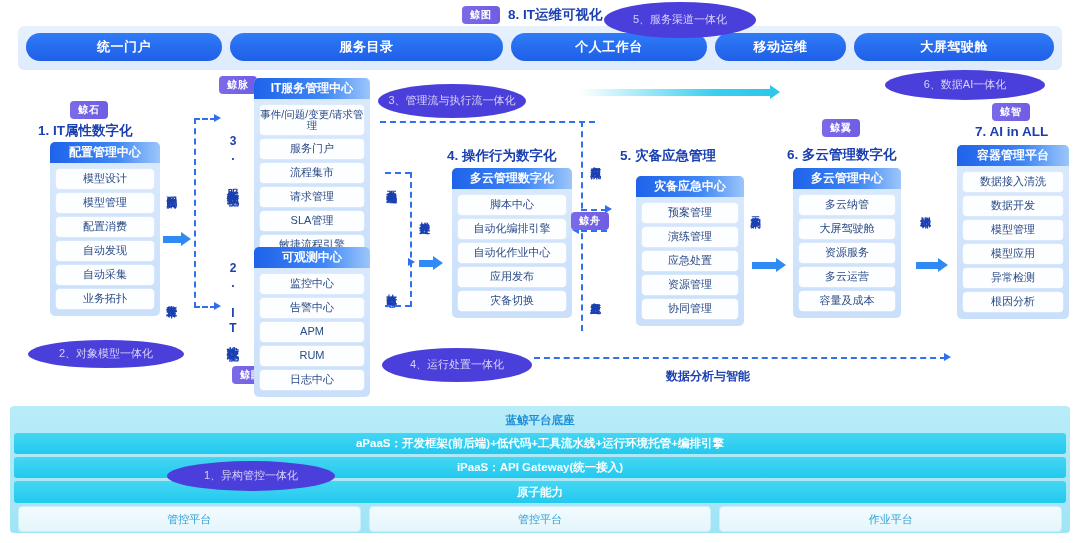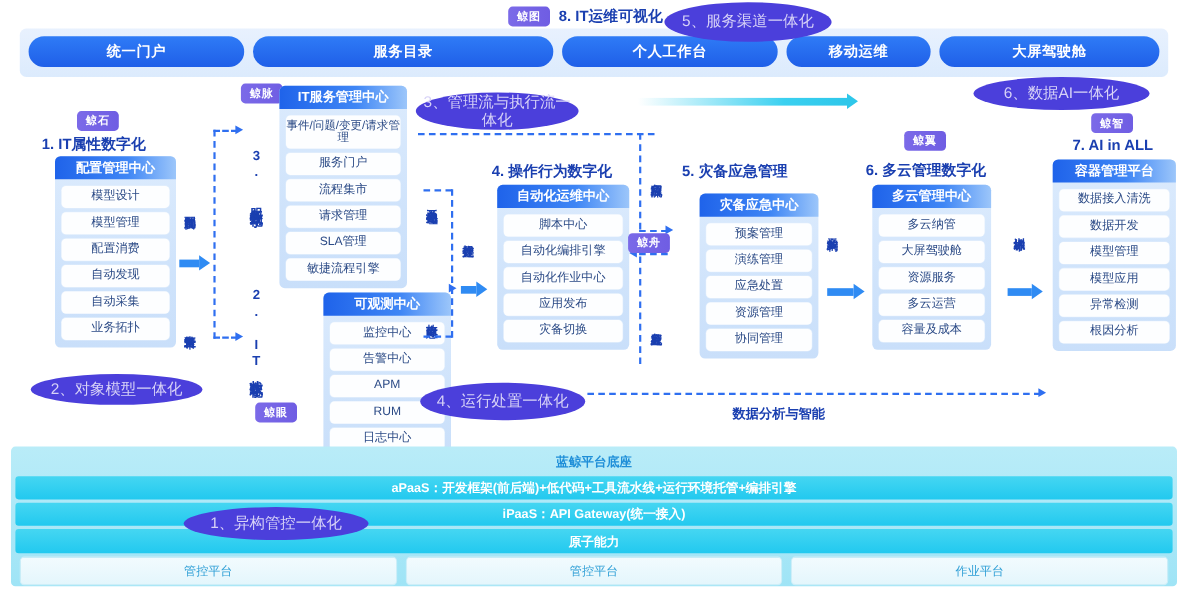--- a/index.html
+++ b/index.html
@@ -37,21 +37,21 @@
     display:inline-flex; align-items:center; justify-content:center;
     letter-spacing:1px;
   }
   .sect-title { font-size:13.5px; font-weight:bold; color:#1a3fb0; white-space:nowrap; }
 
   
   .ell {
     background:#4b3fdb; color:#d7d2f7;
     border-radius:50%;
     display:flex; align-items:center; justify-content:center;
-    text-align:center; font-size:14px; line-height:1.25;
+    font-size:11px; line-height:1.25;
     padding:0 6px;
   }
 
   
   .card {
     background:linear-gradient(180deg,#dcebfd 0%,#cfe3fb 60%,#c9dffa 100%);
     border-radius:5px;
     padding:0 6px 7px 6px;
   }
   .card-hd {
@@ -178,21 +178,21 @@
 <div class="abs card" style="left:254px; top:78px; width:116px;">
   <div class="card-hd">IT服务管理中心</div>
   <div class="itm two">事件/问题/变更/请求管理</div>
   <div class="itm">服务门户</div>
   <div class="itm">流程集市</div>
   <div class="itm">请求管理</div>
   <div class="itm">SLA管理</div>
   <div class="itm">敏捷流程引擎</div>
 </div>
 
-<div class="abs card" style="left:254px; top:266px; width:116px;margin-left:40px;">
+<div class="abs card" style="left:254px; top:247px; width:116px;">
   <div class="card-hd">可观测中心</div>
   <div class="itm">监控中心</div>
   <div class="itm">告警中心</div>
   <div class="itm">APM</div>
   <div class="itm">RUM</div>
   <div class="itm">日志中心</div>
 </div>
 
 <div class="abs ell" style="left:378px; top:84px; width:148px; height:34px;">3、管理流与执行流一体化</div>
 
@@ -207,21 +207,21 @@
 <div class="abs arrow-r" style="left:408px; top:258px;"></div>
 
 <div class="abs vert sm" style="left:417px; top:186px; width:16px; height:58px;">操作处置</div>
 <div class="abs fat-arrow" style="left:419px; top:256px;">
   <div class="bar" style="width:14px;"></div>
     <div class="hd"></div>
 </div>
 
 <div class="abs sect-title" style="left:447px; top:147px;">4. 操作行为数字化</div>
 <div class="abs card" style="left:452px; top:168px; width:120px;">
-  <div class="card-hd">自动化运维中心</div>
+  <div class="card-hd">多云管理数字化</div>
   <div class="itm">脚本中心</div>
   <div class="itm">自动化编排引擎</div>
   <div class="itm">自动化作业中心</div>
   <div class="itm">应用发布</div>
   <div class="itm">灾备切换</div>
 </div>
 
 <div class="abs ell" style="left:382px; top:348px; width:150px; height:34px;">4、运行处置一体化</div>
 <div class="abs dash-h" style="left:534px; top:357px; width:412px;"></div>
 <div class="abs arrow-r" style="left:944px; top:353px;"></div>

